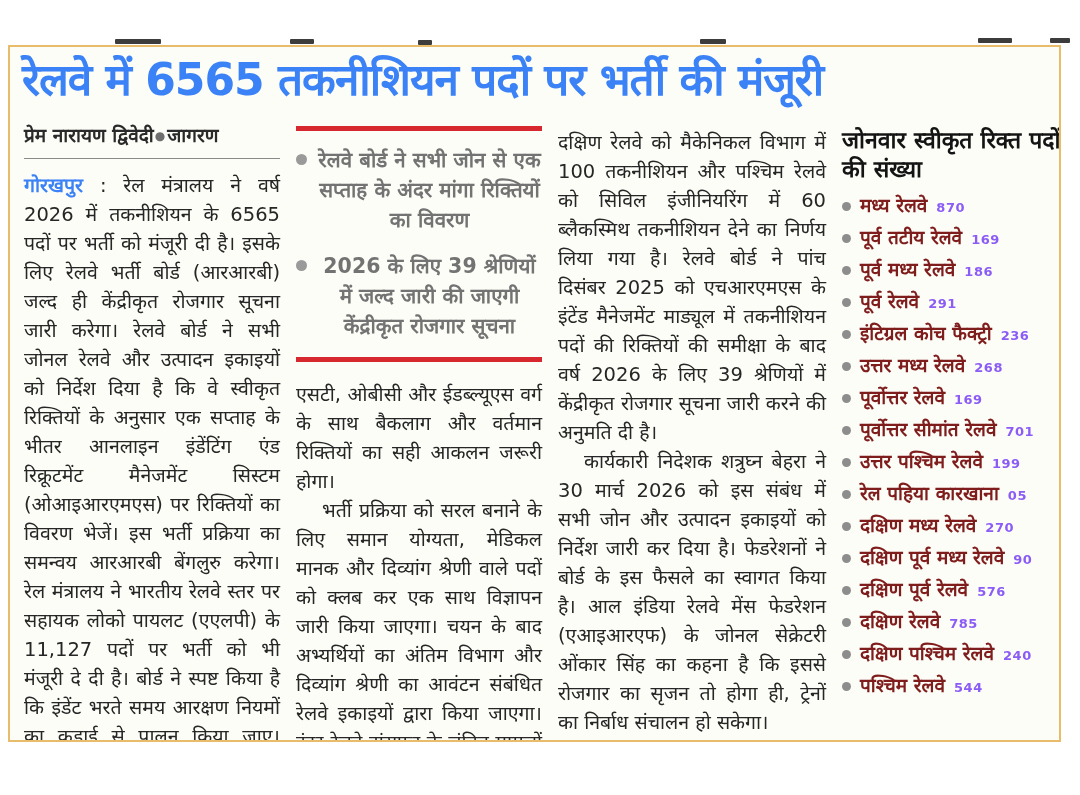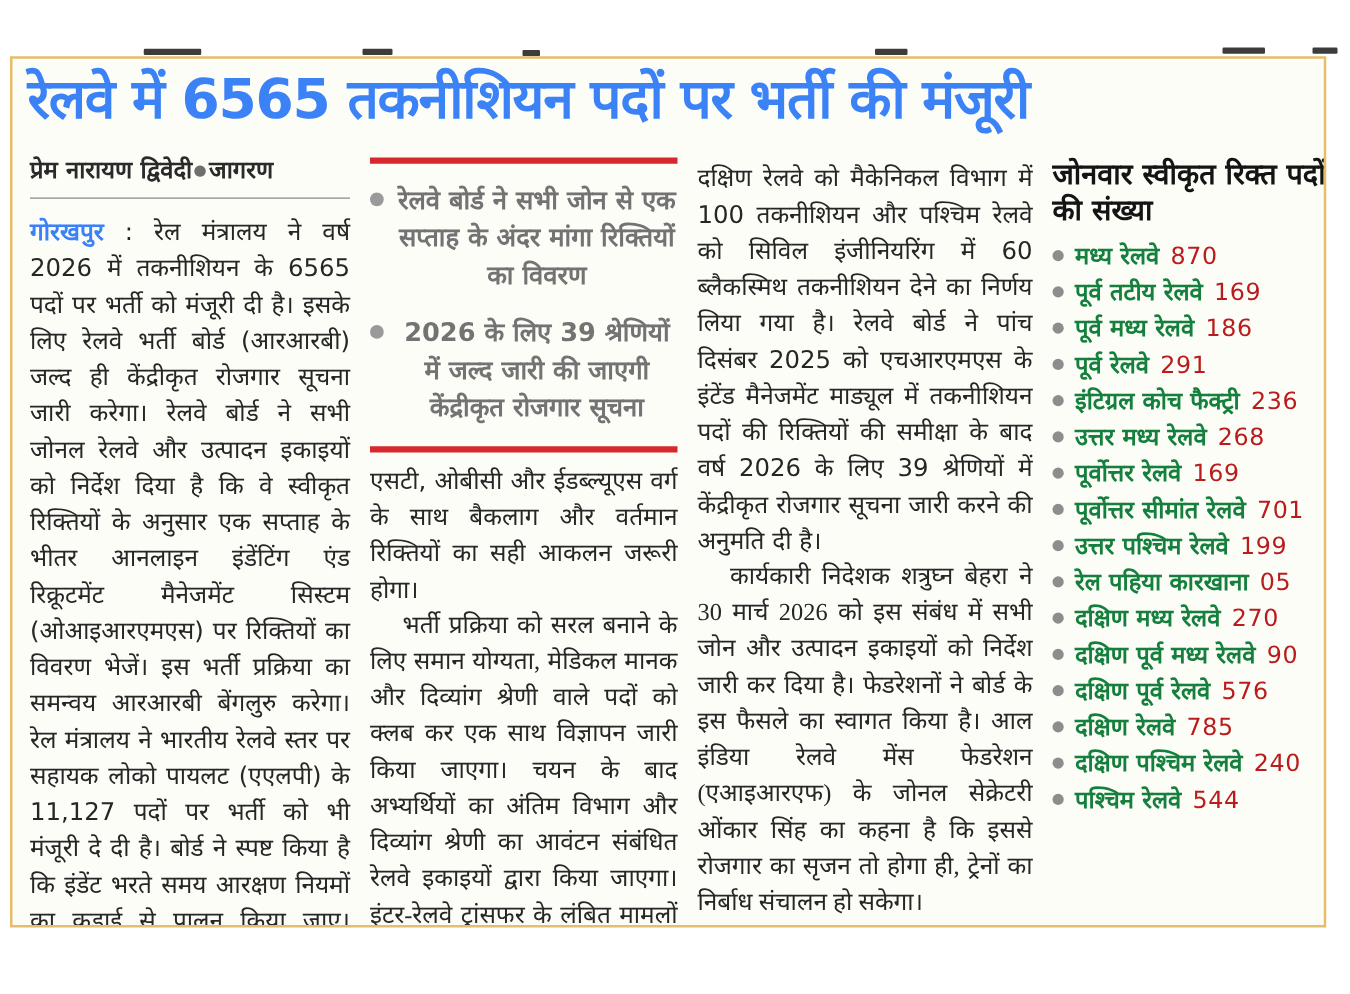--- a/index.html
+++ b/index.html
@@ -27,47 +27,47 @@
     align-items:start;
   }
   
   .byline{font-size:19px;font-weight:700;color:#2a2a2a;padding-top:4px;}
   .byline .dot{font-size:12px;color:#6f6f6f;vertical-align:2px;padding:0 2px 0 1px;}
   .byline-rule{height:1px;background:#8a8a8a;margin:10px 0 12px 0;}
   .body-text{
     font-size:19.5px;line-height:29px;text-align:justify;color:#262626;margin:0;
   }
   .body-text .dateline{font-weight:700;color:#3b82f6;}
-  .indent{text-indent:26px;font-family:Liberation Serif, serif;}
+  .indent{text-indent:26px;}
   .mt{margin-top:0;}
   
   .red-rule{height:5px;background:#d7282f;margin:2px 0;}
   .hbox{padding-top:6px;}
   .hbox-bullets{margin:14px 0 10px 0;}
   .hbullet{display:flex;gap:10px;margin-bottom:16px;}
   .hbullet .bdot{
     flex:0 0 11px;width:11px;height:11px;border-radius:50%;
     background:#9a9a9a;margin-top:9px;
   }
   .hbullet .btxt{
     font-size:20.5px;line-height:30px;font-weight:700;color:#737373;text-align:center;
   }
-  .col2-p1{margin-top:8px;}
+  .col2-p1{margin-top:18px;}
   
   .zones-title{
     font-size:23px;line-height:29px;font-weight:700;color:#141414;
     margin:8px 0 10px 0;
   }
   .zone-row{display:flex;align-items:baseline;gap:9px;margin-bottom:7px;}
   .zone-row .zdot{
     flex:0 0 9px;width:9px;height:9px;border-radius:50%;
     background:#8d8d8d;align-self:center;
   }
-  .zone-name{font-size:19px;line-height:22px;font-weight:700;color:#15803d;}
-  .zone-val{font-size:19px;line-height:22px;font-weight:400;color:#b91c1c;letter-spacing:0.5px;}
+  .zone-name{font-size:19px;line-height:22px;font-weight:700;color:#7f1d1d;}
+  .zone-val{font-size:13px;line-height:22px;font-weight:700;color:#8b5cf6;letter-spacing:0.5px;}
 </style>
 </head>
 <body>
 
 <div class="fragment" style="left:115px;top:39px;width:46px;"></div>
 <div class="fragment" style="left:290px;top:39px;width:24px;"></div>
 <div class="fragment" style="left:418px;top:40px;width:14px;"></div>
 <div class="fragment" style="left:700px;top:39px;width:26px;"></div>
 <div class="fragment" style="left:978px;top:38px;width:34px;"></div>
 <div class="fragment" style="left:1050px;top:38px;width:20px;"></div>

